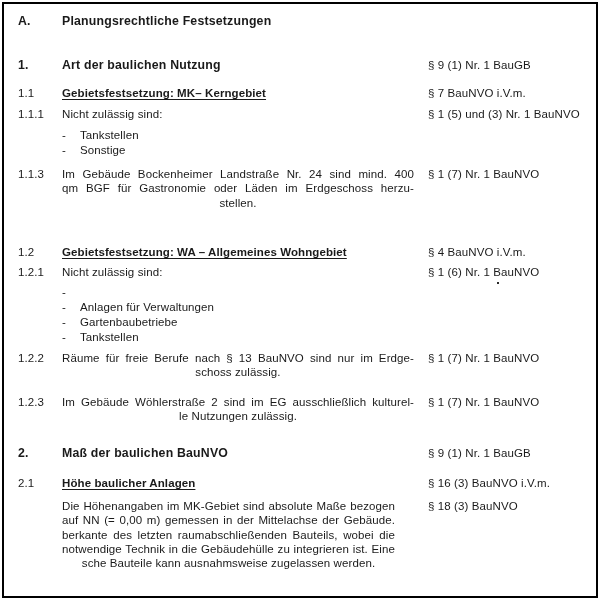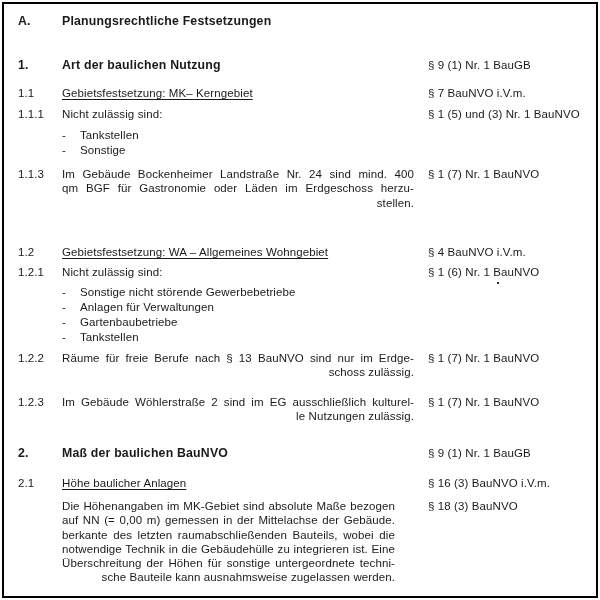--- a/index.html
+++ b/index.html
@@ -24,23 +24,23 @@
     left: 0;
     width: 600px;
     font-size: 11.5px;
     line-height: 14.3px;
     letter-spacing: 0.1px;
   }
   .num  { position: absolute; left: 18px; top: 0; white-space: nowrap; }
   .body { position: absolute; left: 62px; top: 0; width: 352px; }
   .ref  { position: absolute; left: 428px; top: 0; width: 168px; white-space: nowrap; }
   .hd   { font-weight: bold; font-size: 12.3px; letter-spacing: 0.2px; }
-  .u    { text-decoration: underline; text-underline-offset: 2px; }
+  .u    { text-decoration: underline; text-underline-offset: 2px; font-weight: bold; }
   .jline { text-align: justify; text-align-last: justify; }
-  .lline { text-align: right; }
+  .lline { text-align: center; }
   .narrow { width: 333px; }
   .bullet { display: flex; line-height: 15px; }
   .dash { width: 18px; flex: 0 0 18px; }
   .dot {
     position: absolute;
     left: 497px;
     top: 282px;
     width: 2px;
     height: 2px;
     background: #2a2a2a;
@@ -107,21 +107,20 @@
   <div class="row" style="top:265px">
     <span class="num">1.2.1</span>
     <span class="body">Nicht zulässig sind:</span>
     <span class="ref">§ 1 (6) Nr. 1 BauNVO</span>
   </div>
 
   <div class="row" style="top:285px">
     <div class="body">
       <div class="bullet">
         <span class="dash">-</span>
-        <span>Sonstige nicht störende Gewerbebetriebe</span>
       </div>
       <div class="bullet">
         <span class="dash">-</span>
         <span>Anlagen für Verwaltungen</span>
       </div>
       <div class="bullet">
         <span class="dash">-</span>
         <span>Gartenbaubetriebe</span>
       </div>
       <div class="bullet">
@@ -164,19 +163,18 @@
   <div class="row" style="top:499px">
     <span class="ref">§ 18 (3) BauNVO</span>
   </div>
 
   <div class="row" style="top:499px">
     <div class="body narrow">
       <div class="jline">Die Höhenangaben im MK-Gebiet sind absolute Maße bezogen</div>
       <div class="jline">auf NN (= 0,00 m) gemessen in der Mittelachse der Gebäude.</div>
       <div class="jline">berkante des letzten raumabschließenden Bauteils, wobei die</div>
       <div class="jline">notwendige Technik in die Gebäudehülle zu integrieren ist. Eine</div>
-      <div class="jline">Überschreitung der Höhen für sonstige untergeordnete techni-</div>
       <div class="lline">sche Bauteile kann ausnahmsweise zugelassen werden.</div>
     </div>
   </div>
 
   <div class="dot"></div>
 </div>
 
 </body></html>

